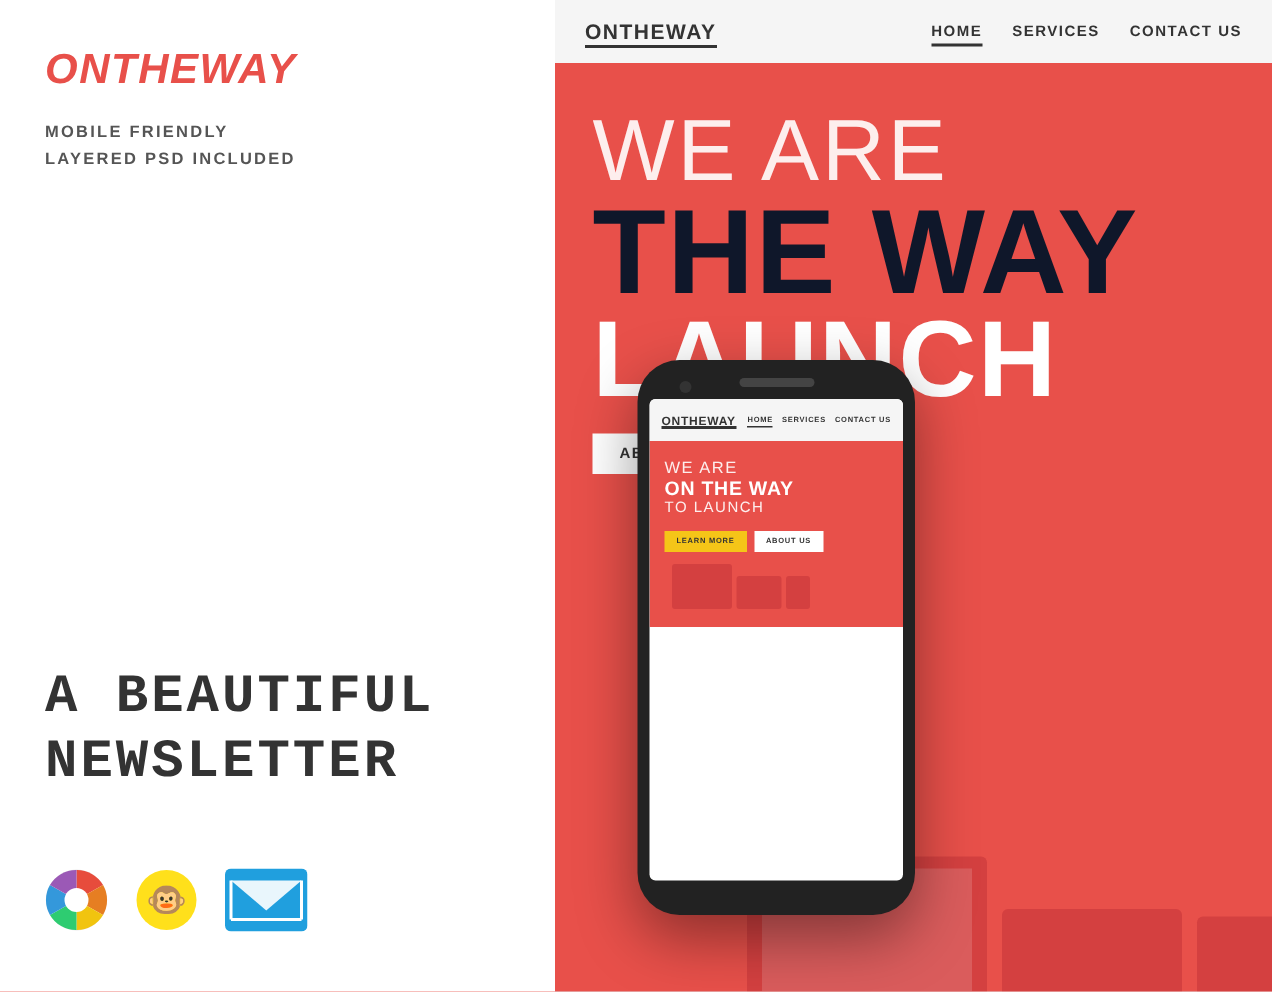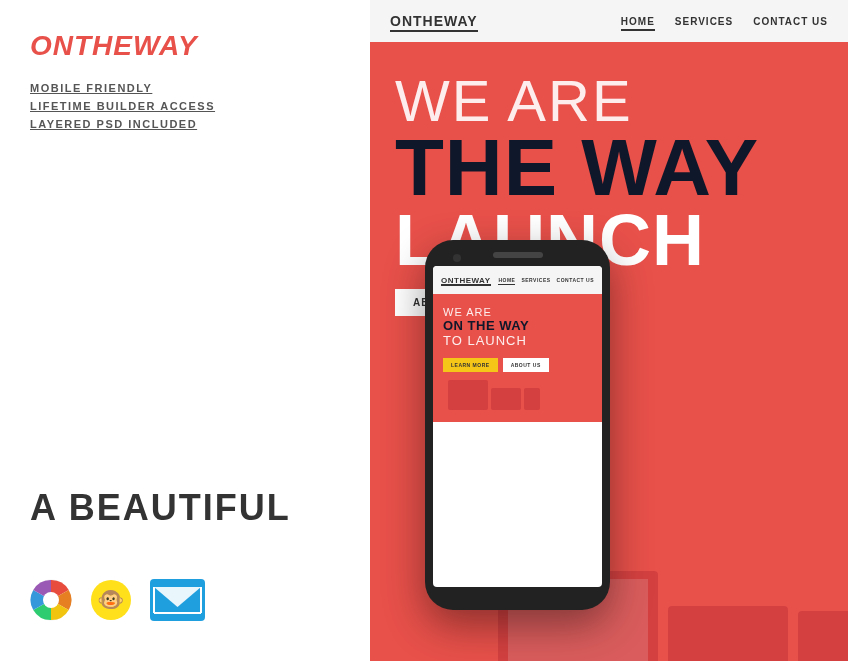--- a/index.html
+++ b/index.html
@@ -37,21 +37,20 @@
       margin-top: 20px;
     }
 
     .features-list li {
       font-size: 11px;
       font-weight: 600;
       color: #555;
       letter-spacing: 1.5px;
       margin-bottom: 6px;
       text-transform: uppercase;
-      text-decoration: underline;
     }
 
     .tagline {
       font-size: 36px;
       font-weight: 700;
       color: #333;
       letter-spacing: 2px;
       text-transform: uppercase;
       line-height: 1.2;
       margin-top: auto;
@@ -399,28 +398,28 @@
     .phone-hero-we-are {
       font-size: 11px;
       color: rgba(255,255,255,0.9);
       text-transform: uppercase;
       font-weight: 400;
       letter-spacing: 1px;
     }
 
     .phone-hero-on-way {
       font-size: 13px;
-      color: #0f172a;
+      color: #ffffff;
       text-transform: uppercase;
       font-weight: 900;
       letter-spacing: 0.5px;
     }
 
     .phone-hero-launch {
-      font-size: 13px;
+      font-size: 10px;
       color: rgba(255,255,255,0.9);
       text-transform: uppercase;
       font-weight: 400;
       letter-spacing: 1px;
     }
 
     .phone-buttons {
       display: flex;
       gap: 5px;
       margin-top: 10px;
@@ -479,20 +478,21 @@
       flex: 0 0 auto;
     }
 
     
     .left-middle {
       flex: 1;
       display: flex;
       flex-direction: column;
       justify-content: flex-end;
       padding-bottom: 20px;
+      font-family: Liberation Mono, monospace;
     }
 
     .left-bottom {
       flex: 0 0 auto;
     }
 
     
     .colorwheel-svg {
       width: 42px;
       height: 42px;
@@ -511,28 +511,28 @@
     }
   </style>
 </head>
 <body>
 
 <div class="left-panel">
   <div class="left-top">
     <div class="brand-title">ONTHEWAY</div>
     <ul class="features-list">
       <li>MOBILE FRIENDLY</li>
-      <li>LIFETIME BUILDER ACCESS</li>
       <li>LAYERED PSD INCLUDED</li>
     </ul>
   </div>
 
   <div class="left-middle">
     <div class="tagline">
       <div>A BEAUTIFUL</div>
+      <div>NEWSLETTER</div>
     </div>
   </div>
 
   <div class="left-bottom">
     <div class="icons-row">
 
       <svg class="colorwheel-svg" viewBox="0 0 42 42">
         <circle cx="21" cy="21" r="20" fill="#fff" stroke="#ddd" stroke-width="0.5"></circle>
 
         <path d="M21,21 L21,1 A20,20 0 0,1 38.7,11 Z" fill="#e74c3c"></path>

